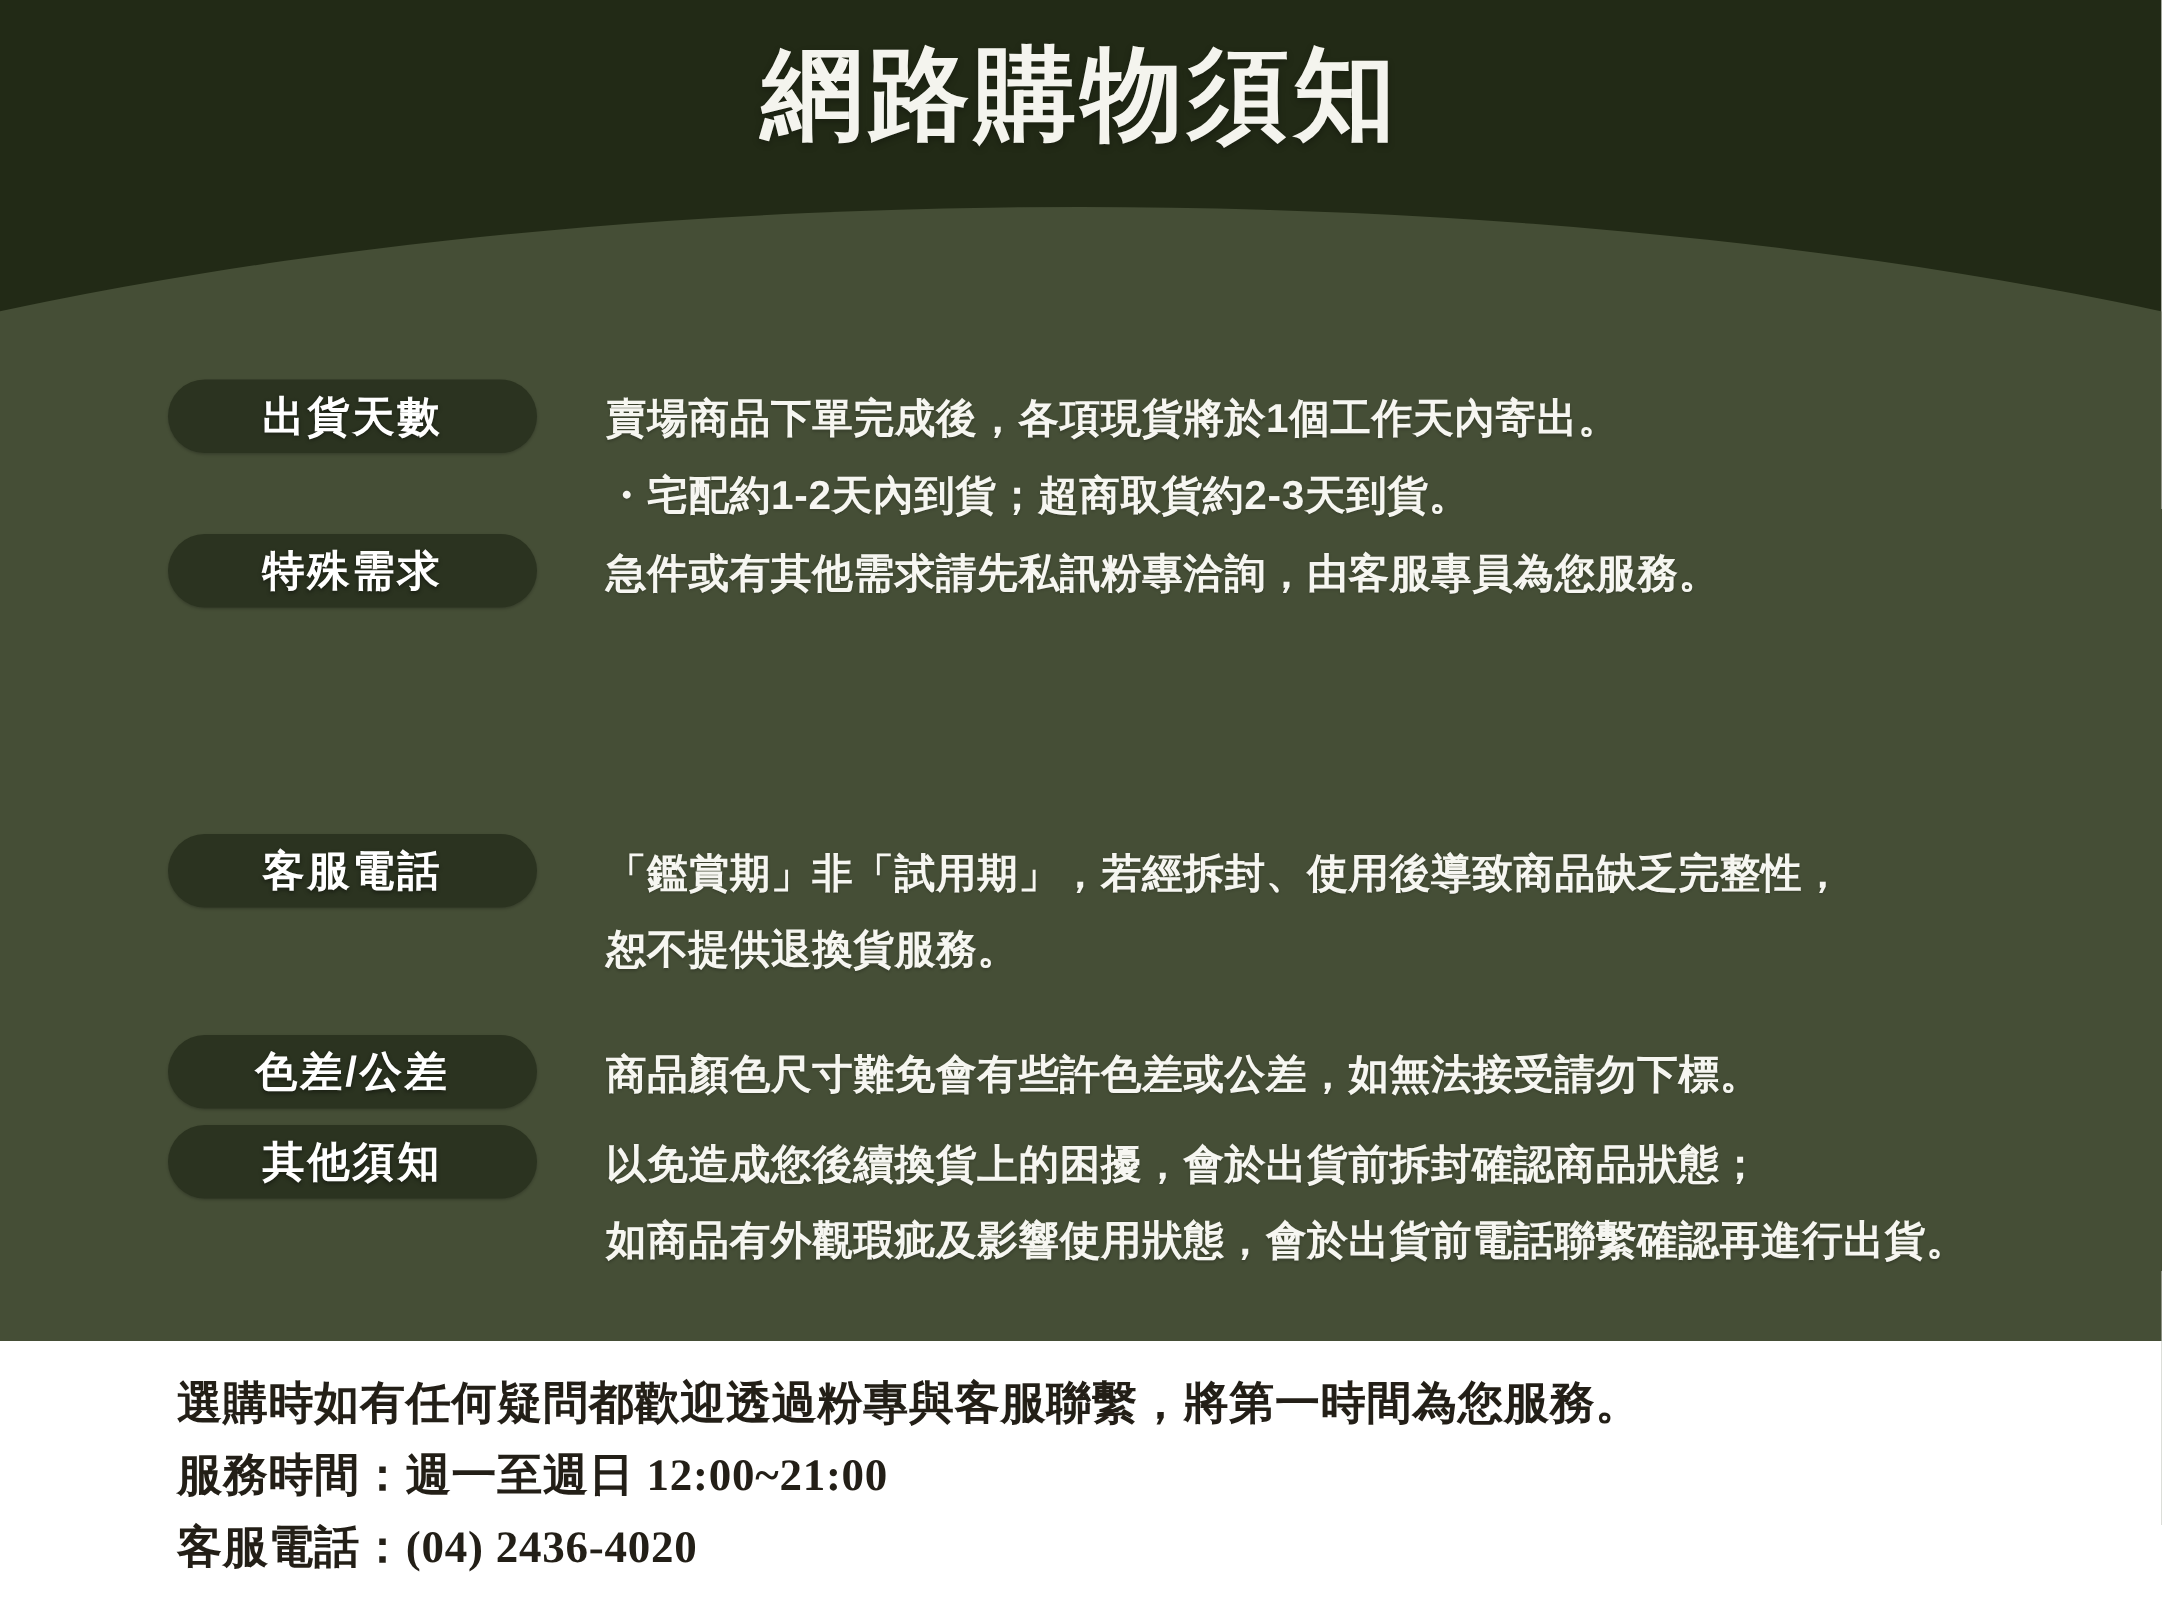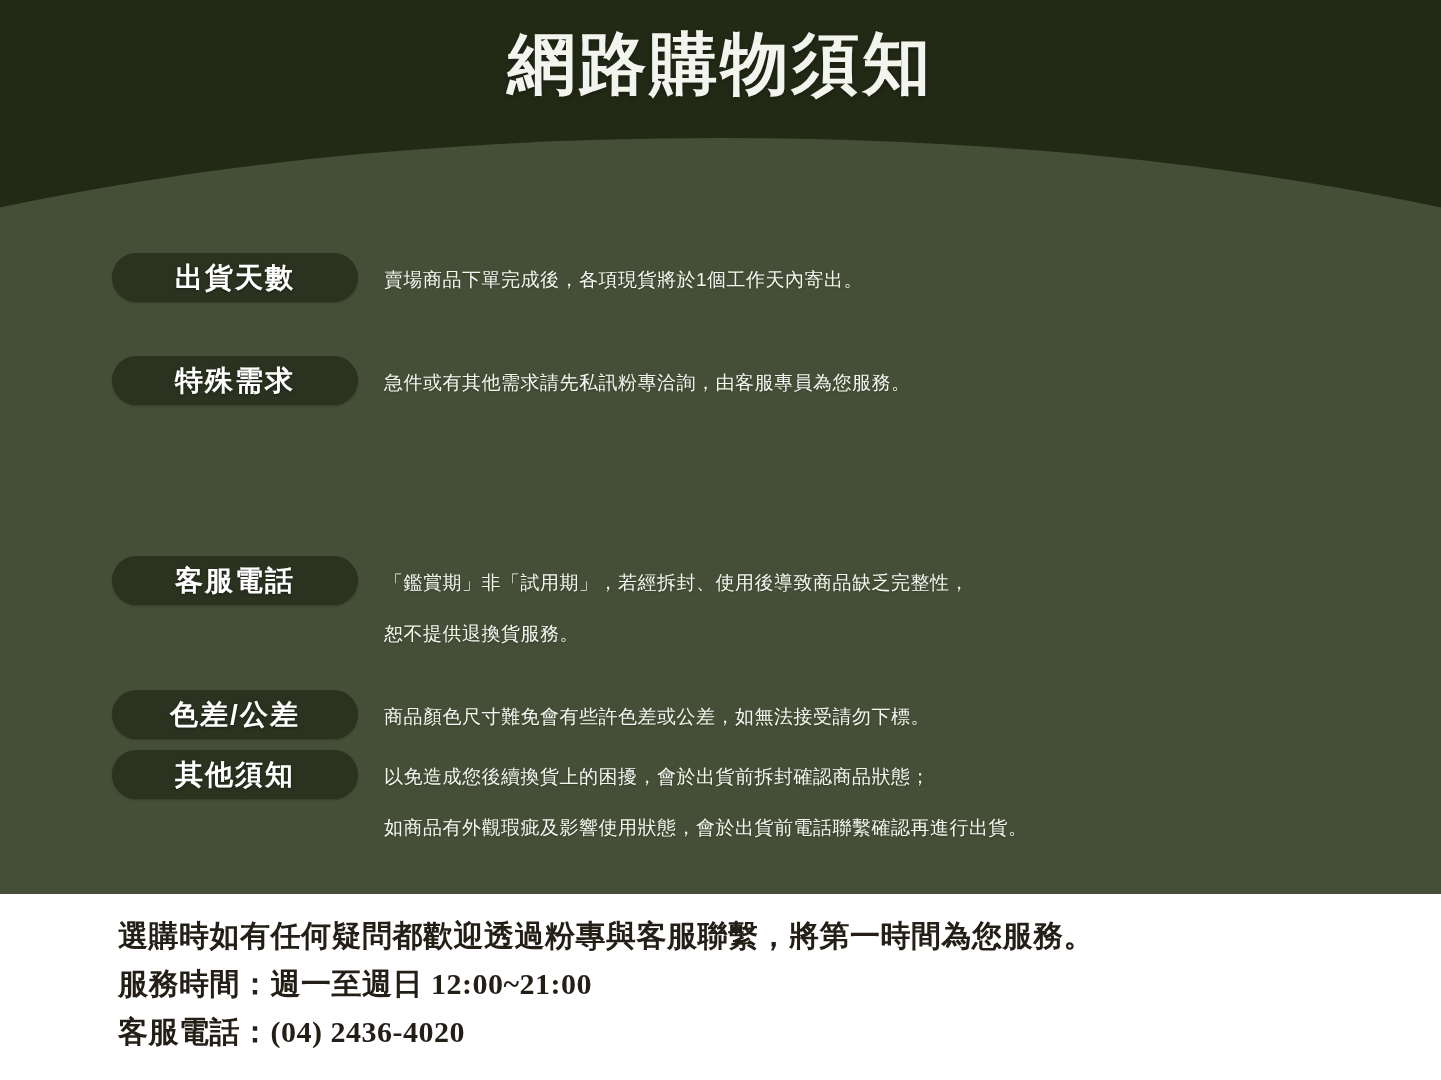--- a/index.html
+++ b/index.html
@@ -63,20 +63,21 @@
     width:1441px;
     height:894px;
   }
 
   .row {
     position:absolute;
     left:112px;
     width:1300px;
     display:flex;
     align-items:flex-start;
+    gap:20px;
   }
 
   .pill {
     flex:0 0 auto;
     width:246px;
     height:49px;
     border-radius:26px;
     background:#2b3320;
     color:#ffffff;
     font-size:28px;
@@ -90,22 +91,22 @@
     white-space:nowrap;
   }
 
   .row-body {
     margin-left:26px;
     padding-top:1px;
   }
 
   .row-body p {
     color:#f6f6f1;
-    font-size:19px;
-    font-weight:normal;
+    font-size:27px;
+    font-weight:bold;
     line-height:51px;
     letter-spacing:.5px;
     white-space:nowrap;
     text-shadow:0 1px 2px rgba(0,0,0,.22);
   }
 
   
   .row-1 { top:253px; }
   .row-2 { top:356px; }
   .row-3 { top:446px; }
@@ -143,20 +144,21 @@
   </div>
 
   <div class="title">網路購物須知</div>
 
   <div class="rows">
 
     <div class="row row-1">
       <div class="pill">出貨天數</div>
       <div class="row-body">
         <p>賣場商品下單完成後，各項現貨將於1個工作天內寄出。</p>
+        <p>・宅配約1-2天內到貨；超商取貨約2-3天到貨。</p>
       </div>
     </div>
 
     <div class="row row-2">
       <div class="pill">特殊需求</div>
       <div class="row-body">
         <p>急件或有其他需求請先私訊粉專洽詢，由客服專員為您服務。</p>
       </div>
     </div>
 

